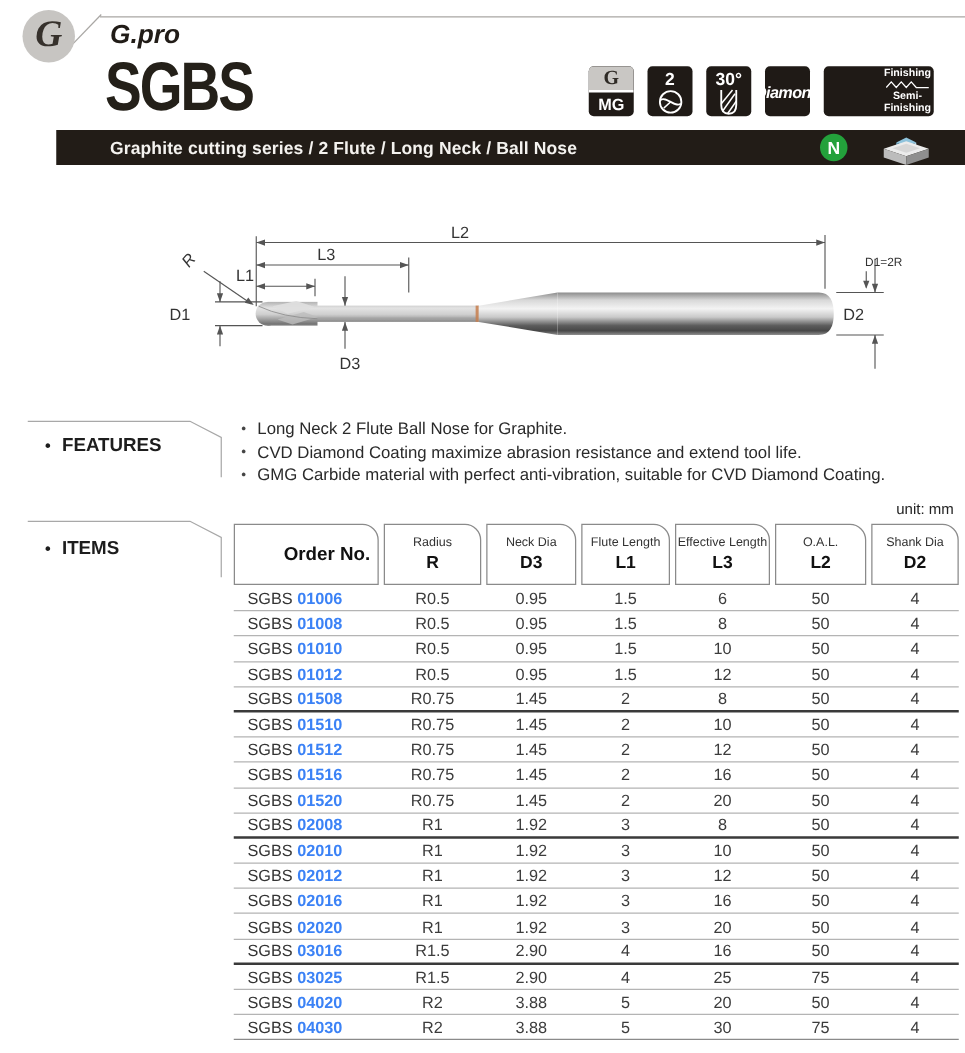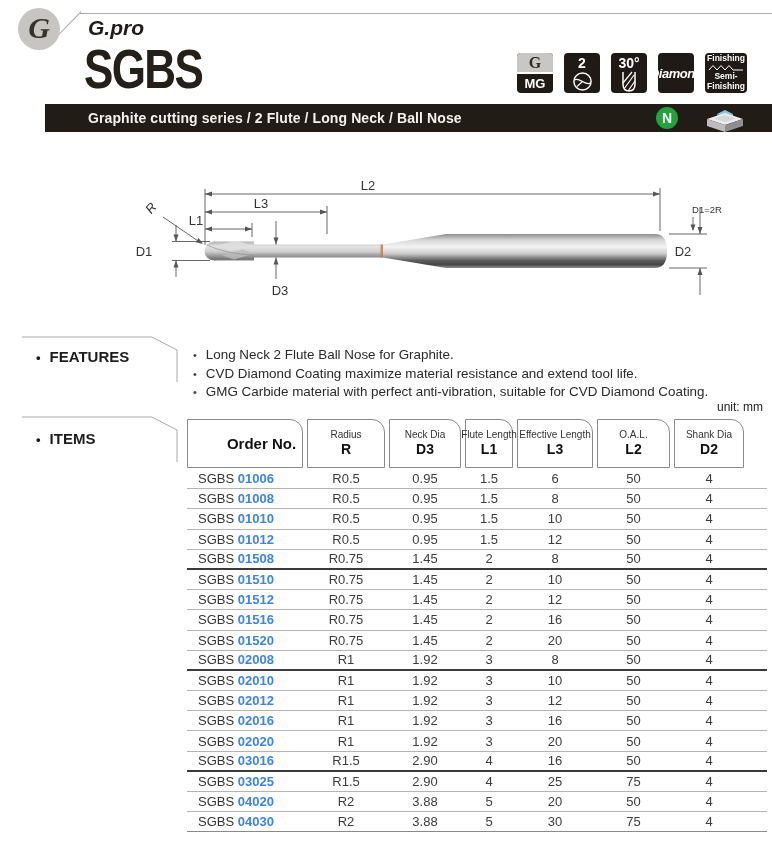--- a/index.html
+++ b/index.html
@@ -23,21 +23,21 @@
   .badge{width:36px;height:40px;background:#1f1a16;border-radius:4px;color:#fff;
          display:flex;flex-direction:column;align-items:center;justify-content:center;overflow:hidden;}
   .badge .num{font-size:14px;font-weight:bold;line-height:1;margin:3px 0 1px 0;}
   .badge-mat{padding:0;justify-content:flex-start;}
   .badge-mat .mat-top{width:100%;height:19px;background:#c9c7c4;display:flex;align-items:center;justify-content:center;
          font-family:"Liberation Serif","DejaVu Serif",serif;font-weight:bold;font-size:16px;color:#2f2b26;}
   .badge-mat .mat-div{width:100%;height:2px;background:#fff;}
   .badge-mat .mat-bot{flex:1;width:100%;display:flex;align-items:center;justify-content:center;
          font-size:13px;font-weight:bold;color:#fff;}
   .badge-dia{font-size:13px;font-weight:bold;font-style:italic;letter-spacing:-0.5px;}
-  .badge-fin{width:42px;font-size:8.5px;font-weight:bold;line-height:1.15;text-align:center;}
+  .badge-fin{width:42px;font-size:8.5px;font-weight:bold;line-height:1.15;text-align:center;padding-left:46px;}
   .badge-fin .fl{display:block;}
 
   
   .series-bar{position:absolute;left:45px;top:104px;width:727px;height:28px;background:#221c17;
          display:flex;align-items:center;}
   .series-bar .txt{margin-left:43px;color:#f4f2ef;font-size:14px;font-weight:bold;letter-spacing:0.1px;}
   .nbadge{position:absolute;right:94px;top:3px;width:22px;height:22px;border-radius:50%;background:#23a13b;
          display:flex;align-items:center;justify-content:center;color:#fff;font-weight:bold;font-size:14px;}
   .cubeicon{position:absolute;right:24px;top:1px;}
 
@@ -47,42 +47,42 @@
   .arr{fill:#555;stroke:none;}
   .dlabel{font-size:13px;fill:#333;}
   .dsmall{font-size:9.5px;fill:#333;}
 
   
   .secbox{position:absolute;left:22px;width:156px;height:46px;}
   .sec-heading{position:absolute;left:36px;font-size:15px;font-weight:bold;color:#1d1d1d;}
   .sec-heading::before{content:"•";margin-right:9px;font-size:13px;}
 
   
-  .features{position:absolute;left:193px;top:334px;width:566px;margin-top:12px;}
+  .features{position:absolute;left:193px;top:334px;width:566px;}
   .feature-line{font-size:13.4px;color:#2a2a2a;line-height:18.5px;display:flex;}
   .feature-line::before{content:"•";margin-right:9px;color:#444;font-size:11px;}
 
   .unitnote{position:absolute;right:9px;top:400px;font-size:12px;color:#222;}
 
   
   .table{position:absolute;left:187px;top:419px;width:580px;}
   .thead{display:flex;gap:4px;height:49px;}
   .hcell{border:1px solid #8a8a8a;border-radius:0 13px 0 0;display:flex;flex-direction:column;
          align-items:center;justify-content:center;box-sizing:border-box;background:#fff;}
   .hcell .hlabel{font-size:10px;color:#333;line-height:1.15;white-space:nowrap;}
   .hcell .hsym{font-size:14px;font-weight:bold;color:#111;line-height:1.2;}
   .hcell.order-h{font-size:15px;font-weight:bold;color:#111;}
   .tbody{margin-top:1px;}
   .trow{display:flex;gap:4px;height:20.2px;align-items:center;border-bottom:1px solid #b4b4b4;box-sizing:border-box;}
   .trow.group-end{border-bottom:2px solid #3a3a3a;}
   .trow.last{border-bottom:1.2px solid #8a8a8a;}
   .tcell{font-size:13px;color:#3c3c3c;text-align:center;box-sizing:border-box;}
   .tcell.order{text-align:left;padding-left:11px;color:#333;}
   .tcell.order b{color:#3b82f6;}
-  .c0{width:116px;padding-left:33px;}.c1{width:78px;}.c2{width:72px;}.c3{width:48px;}.c4{width:76px;}.c5{width:73px;}.c6{width:70px;}
+  .c0{width:116px;padding-left:33px;}.c1{width:78px;}.c2{width:72px;}.c3{width:71px;}.c4{width:76px;}.c5{width:73px;}.c6{width:70px;}
 </style>
 </head>
 <body>
 
 <div id="page">
 
   <div class="topline"></div>
   <div class="topdiag"></div>
   <div class="logo-circle">
     <span>G</span>
@@ -221,21 +221,21 @@
 
   <svg class="secbox" style="top:336px;" viewBox="0 0 156 46">
     <path d="M0,1 H130 L155,14 V46" stroke="#a8a8a8" stroke-width="1" fill="none"></path>
   </svg>
   <div class="sec-heading" style="top:348px;">FEATURES</div>
   <div class="features">
     <div class="feature-line">
         <span>Long Neck 2 Flute Ball Nose for Graphite.</span>
       </div>
     <div class="feature-line">
-        <span>CVD Diamond Coating maximize material resistance and extend tool life.</span>
+        <span>CVD Diamond Coating maximize abrasion resistance and extend tool life.</span>
       </div>
     <div class="feature-line">
         <span>GMG Carbide material with perfect anti-vibration, suitable for CVD Diamond Coating.</span>
       </div>
   </div>
 
   <div class="unitnote">unit: mm</div>
   <svg class="secbox" style="top:416px;" viewBox="0 0 156 46">
     <path d="M0,1 H130 L155,14 V46" stroke="#a8a8a8" stroke-width="1" fill="none"></path>
   </svg>

